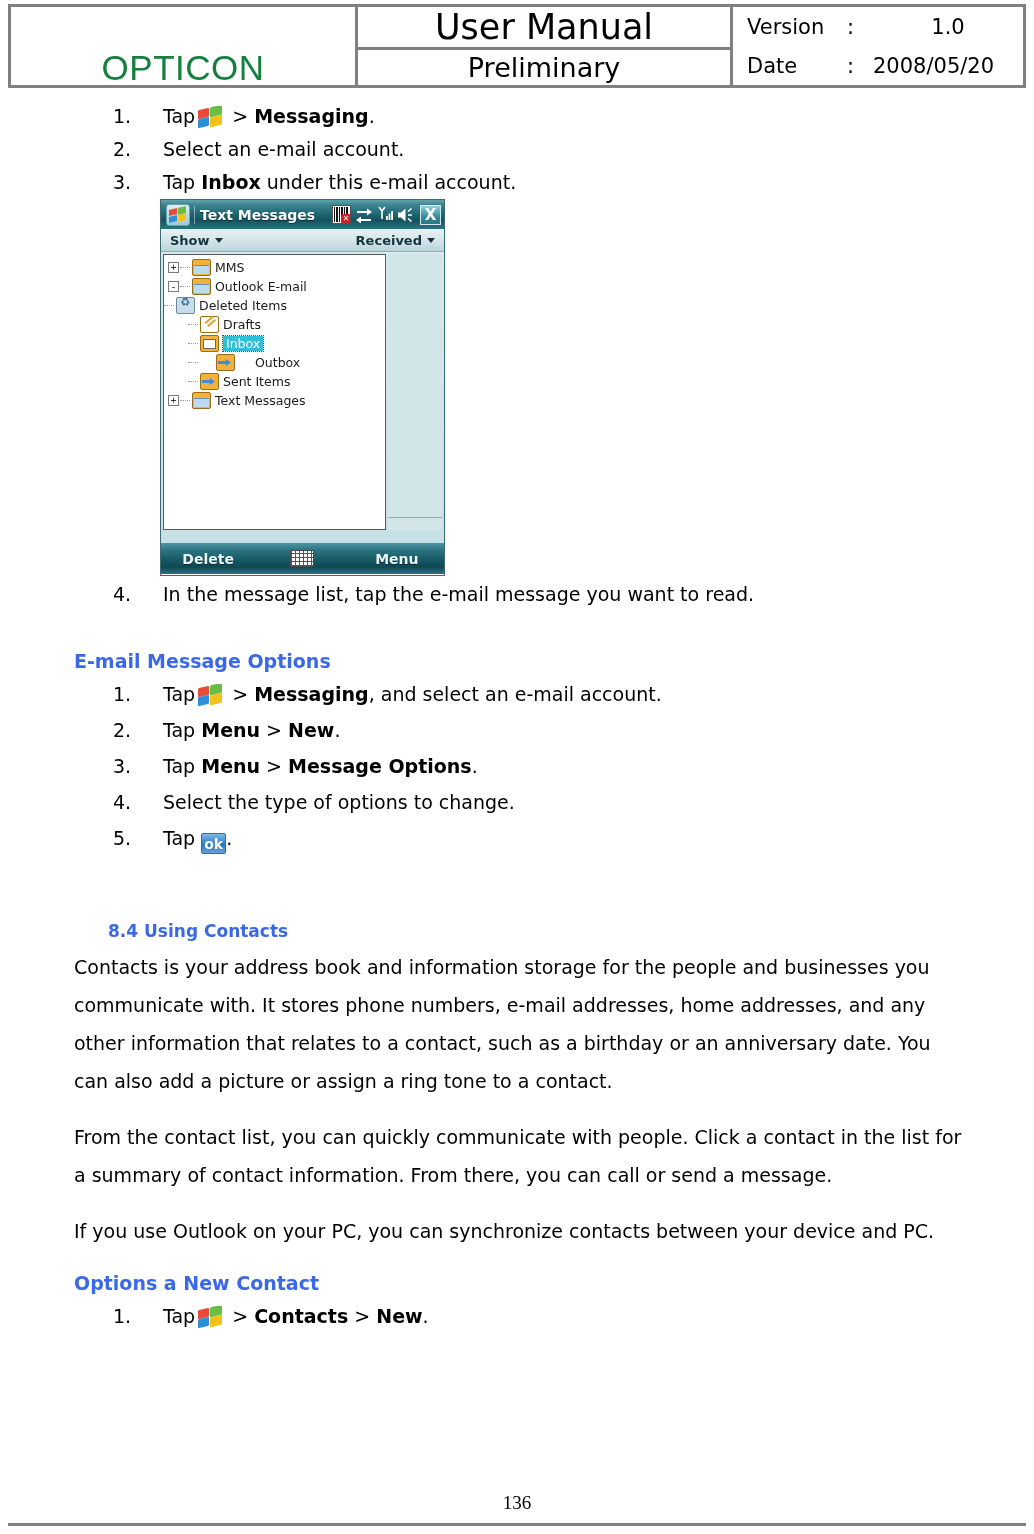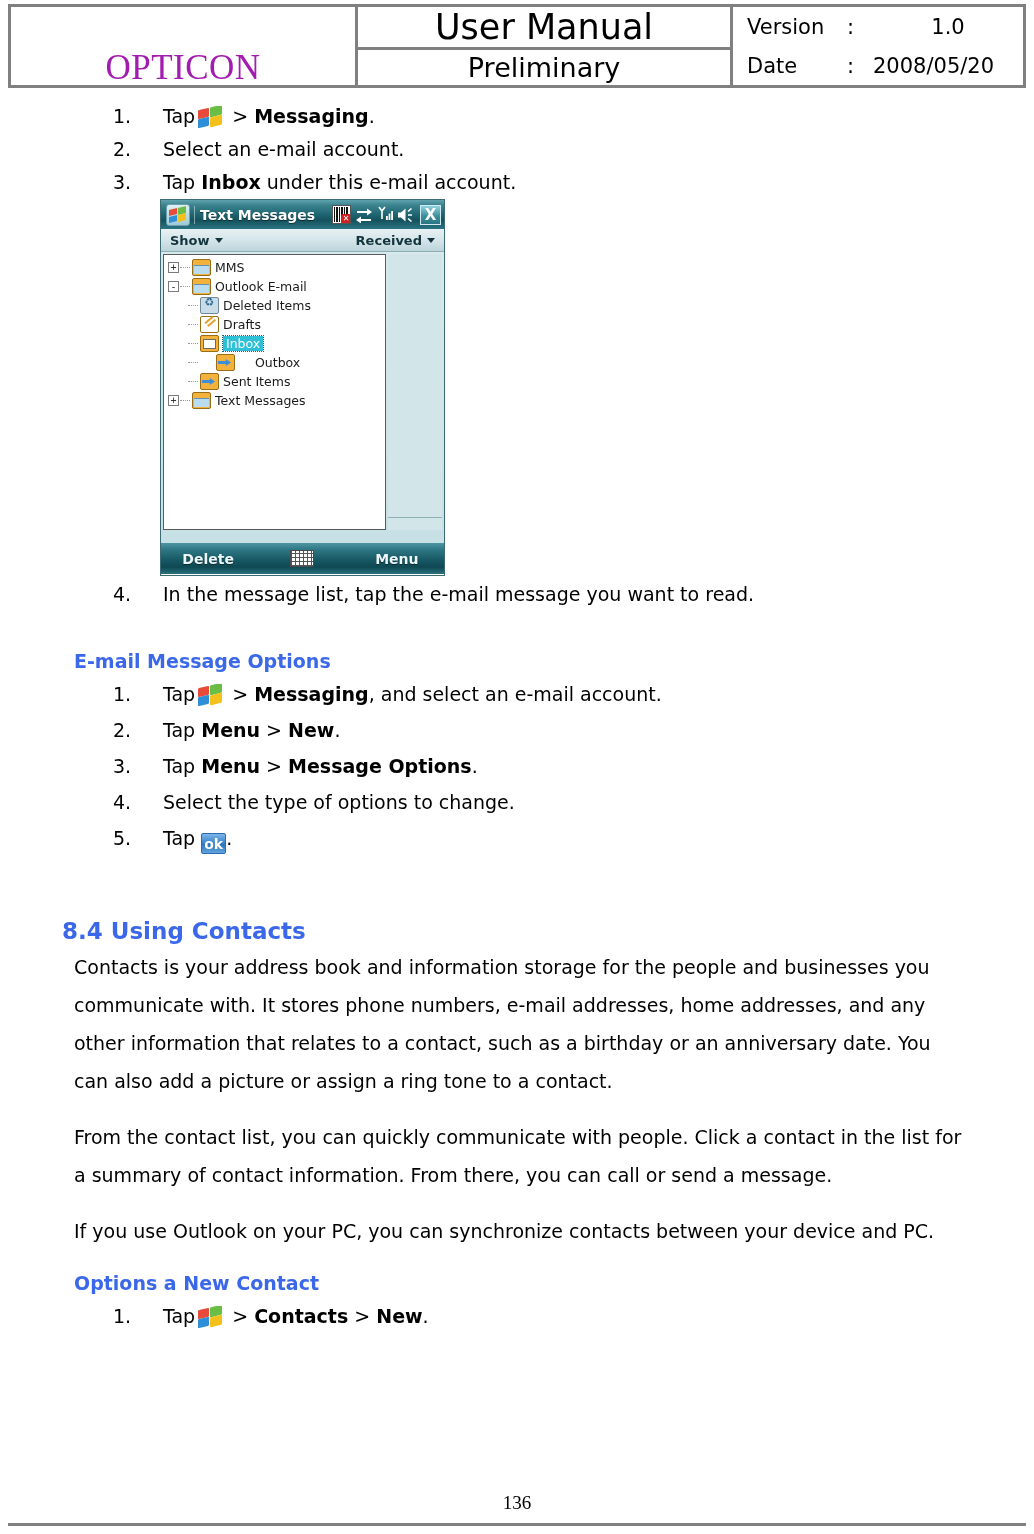--- a/index.html
+++ b/index.html
@@ -31,23 +31,23 @@
     width: 350px;
     border-right: 3px solid #808080;
     box-sizing: border-box;
     display: flex;
     align-items: center;
     justify-content: center;
   }
   .hdr-logo-text {
     font-size: 35px;
     letter-spacing: 0.5px;
-    font-family: Liberation Serif, serif;
+    font-family: Liberation Sans, sans-serif;
     font-weight: 400;
-    color: #a21caf;
+    color: #15803d;
     margin-top: 44px;
   }
   .hdr-title {
     width: 378px;
     border-right: 3px solid #808080;
     box-sizing: border-box;
     display: flex;
     flex-direction: column;
   }
   .hdr-title-main {
@@ -114,25 +114,25 @@
   
   .h-sub {
     font-size: 19px;
     font-weight: bold;
     color: #3B68E8;
     font-family: "DejaVu Sans", sans-serif;
     padding-left: 74px;
     line-height: 30px;
   }
   .h-sec {
-    font-size: 23px;
+    font-size: 17px;
     font-weight: bold;
     color: #3B68E8;
     font-family: "DejaVu Sans", sans-serif;
-    padding-left: 62px;
+    padding-left: 108px;
     line-height: 34px;
   }
   .para {
     font-size: 19px;
     line-height: 38px;
     font-family: "DejaVu Sans", sans-serif;
     padding-left: 74px;
     padding-right: 70px;
   }
   .spacer-sm { height: 18px; }
@@ -513,21 +513,21 @@
           <span class="label">MMS</span>
         </div>
 
         <div class="tnode" style="padding-left:4px;">
           <span class="expander">-</span>
           <span class="dots"></span>
           <span class="folder-ic fi-box"></span>
           <span class="label">Outlook E-mail</span>
         </div>
 
-        <div class="tnode" style="padding-left:24px;">
+        <div class="tnode" style="">
           <span class="dots"></span>
           <span class="folder-ic fi-del"></span>
           <span class="label">Deleted Items</span>
         </div>
 
         <div class="tnode" style="padding-left:24px;">
           <span class="dots"></span>
           <span class="folder-ic fi-draft"></span>
           <span class="label">Drafts</span>
         </div>

